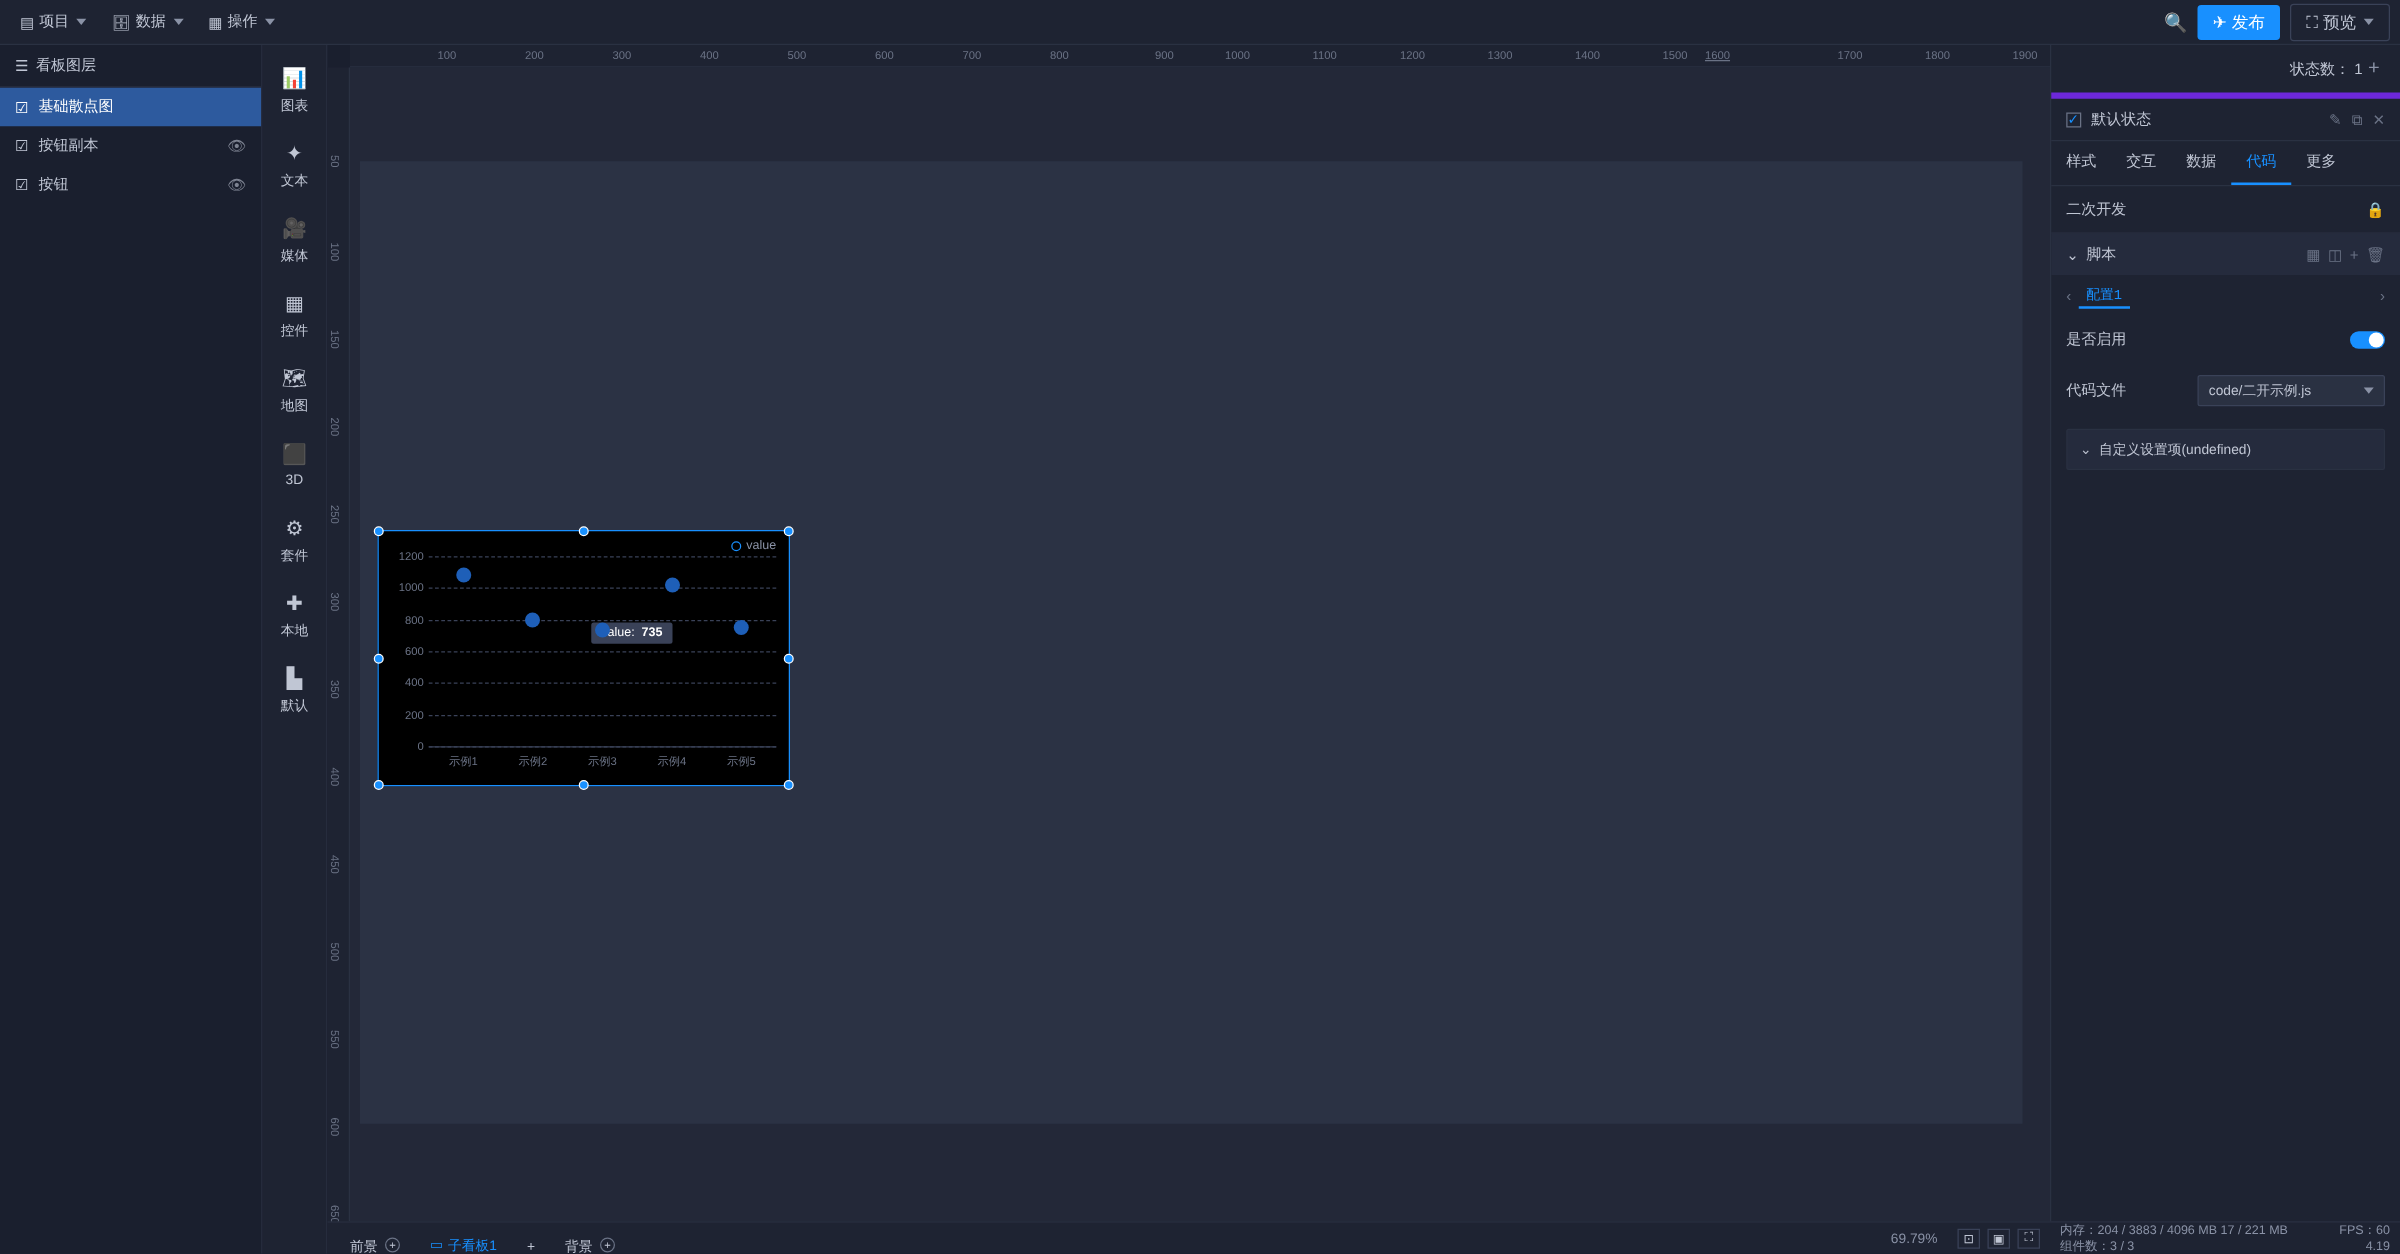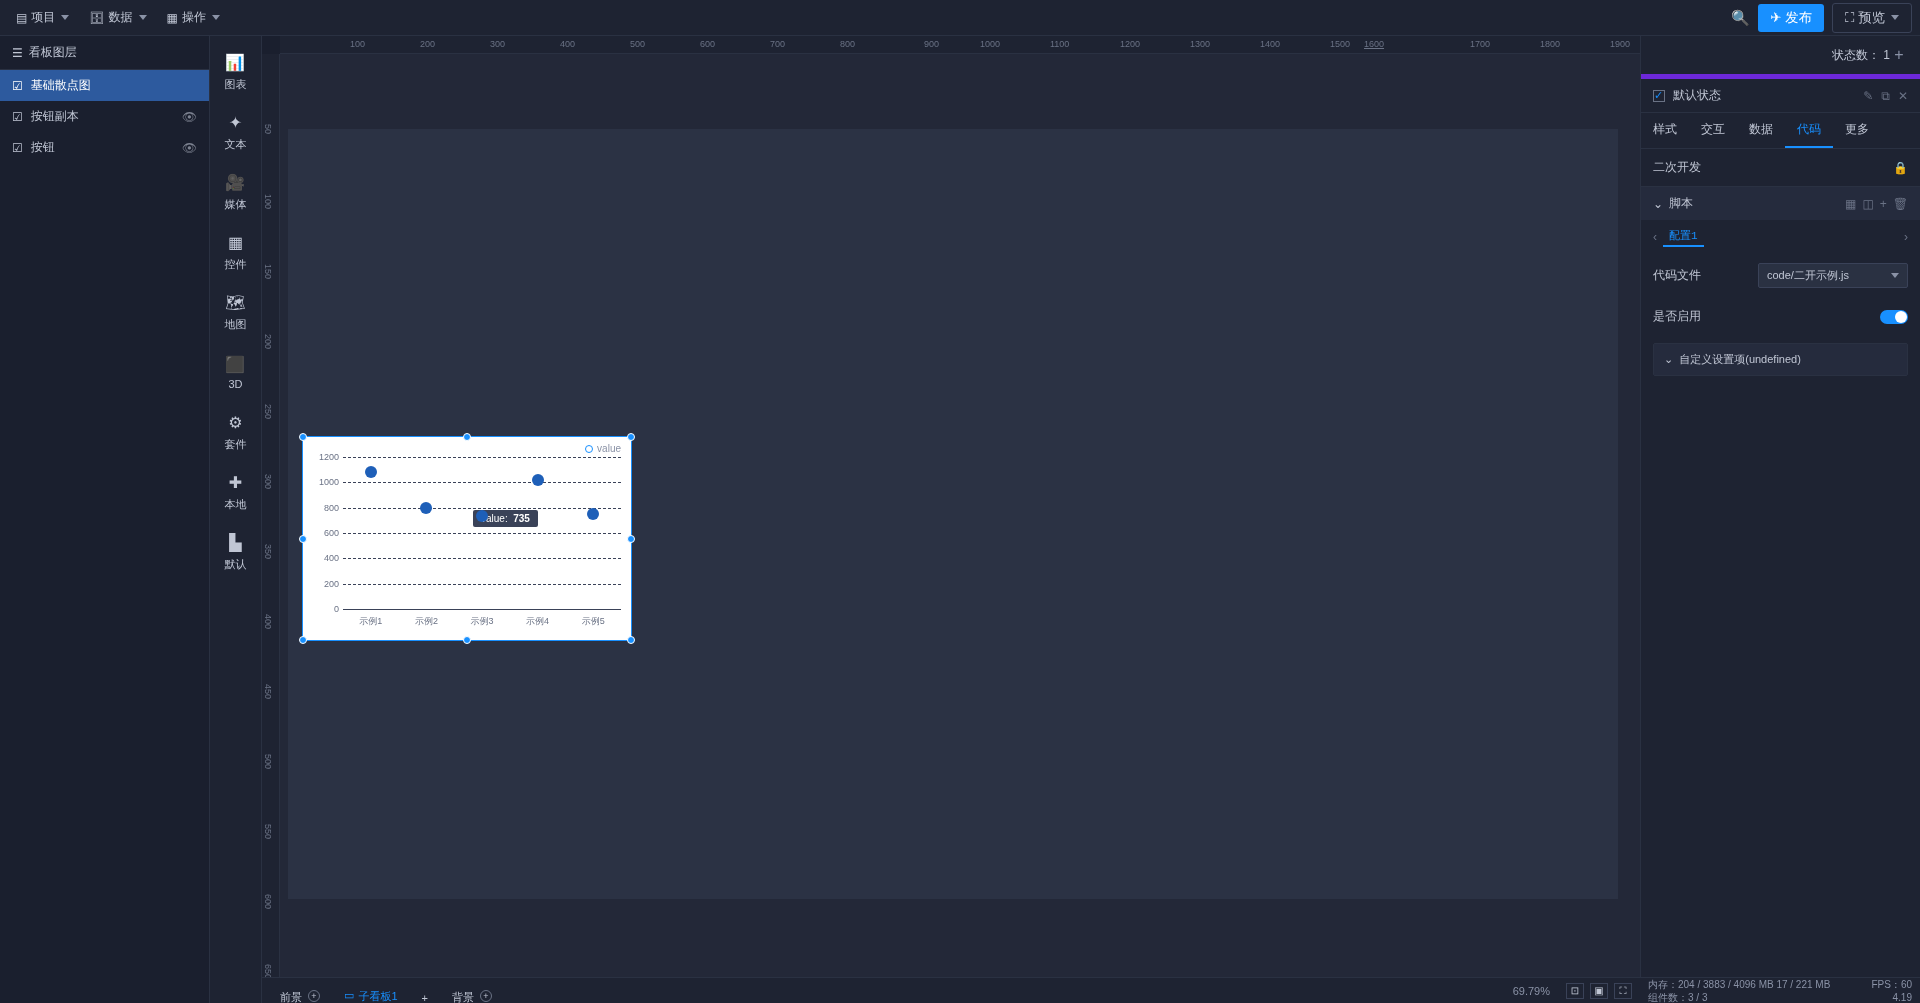--- a/index.html
+++ b/index.html
@@ -22,21 +22,21 @@
 .layer-item .eye { opacity:.6; }
 .toolbox { width:52px; background:#1e2332; border-right:1px solid #2a3142; display:flex; flex-direction:column; align-items:center; padding-top:8px; gap:4px; }
 .tool-item { width:44px; height:56px; display:flex; flex-direction:column; align-items:center; justify-content:center; gap:4px; cursor:pointer; border-radius:4px; font-size:11px; }
 .tool-item .ticon { width:20px; height:20px; display:flex; align-items:center; justify-content:center; font-size:16px; }
 .canvas-wrap { flex:1; display:flex; flex-direction:column; background:#1a1f2e; position:relative; }
 .ruler-h { height:18px; background:#1e2332; border-bottom:1px solid #2a3142; position:relative; margin-left:18px; overflow:hidden; }
 .ruler-v { width:18px; background:#1e2332; border-right:1px solid #2a3142; position:absolute; left:0; top:18px; bottom:26px; overflow:hidden; }
 .ruler-tick { position:absolute; font-size:9px; color:#6a7285; }
 .canvas-area { flex:1; position:relative; margin-left:18px; background:#232838; overflow:hidden; }
 .canvas-bg { position:absolute; left:8px; top:75px; width:1330px; height:770px; background:#2b3244; }
-.selected-widget { position:absolute; left:22px; top:370px; width:330px; height:205px; border:1px solid #1890ff; background:#ffffff;margin-top:12px; }
+.selected-widget { position:absolute; left:22px; top:370px; width:330px; height:205px; border:1px solid #1890ff; background:#000000; }
 .sel-handle { position:absolute; width:8px; height:8px; background:#1890ff; border:1px solid #fff; border-radius:50%; }
 .sel-handle.tl{left:-4px;top:-4px}.sel-handle.tm{left:calc(50% - 4px);top:-4px}.sel-handle.tr{right:-4px;top:-4px}
 .sel-handle.ml{left:-4px;top:calc(50% - 4px)}.sel-handle.mr{right:-4px;top:calc(50% - 4px)}
 .sel-handle.bl{left:-4px;bottom:-4px}.sel-handle.bm{left:calc(50% - 4px);bottom:-4px}.sel-handle.br{right:-4px;bottom:-4px}
 .chart { position:relative; width:100%; height:100%; padding:10px 10px 20px 40px; }
 .legend { position:absolute; top:6px; right:10px; font-size:10px; display:flex; align-items:center; gap:4px; color:#8a92a6; }
 .legend-dot { width:8px; height:8px; border:1px solid #1890ff; border-radius:50%; }
 .plot { position:absolute; left:40px; right:10px; top:20px; bottom:30px; border-bottom:1px solid #3a4258; }
 .grid-line { position:absolute; left:0; right:0; border-top:1px dashed #3a4258; }
 .y-label { position:absolute; right:calc(100% + 4px); font-size:9px; color:#6a7285; transform:translateY(-50%); }
@@ -327,32 +327,32 @@
         <span>🗑</span>
       </span>
     </div>
     <div class="script-tab-row">
       <span class="arrow">‹</span>
       <span class="script-tab">配置1</span>
       <span style="flex:1"></span>
       <span class="arrow">›</span>
     </div>
     <div class="prop-row">
+      <span>是否启用</span>
+      <span class="toggle">
+          <span class="knob"></span>
+        </span>
+    </div>
+    <div class="prop-row">
       <span>代码文件</span>
       <span class="select-box">
         <span>code/二开示例.js</span>
         <span class="chevron-down"></span>
       </span>
     </div>
-    <div class="prop-row">
-      <span>是否启用</span>
-      <span class="toggle">
-          <span class="knob"></span>
-        </span>
-    </div>
     <div class="collapse-row">
       <span>⌄</span>
       <span>自定义设置项(undefined)</span>
     </div>
   </div>
 </div>
 
 <div class="status-bar">
   <div class="row">
     <span><span>内存：</span><span>204 / 3883 / 4096 MB 17 / 221 MB</span></span>

